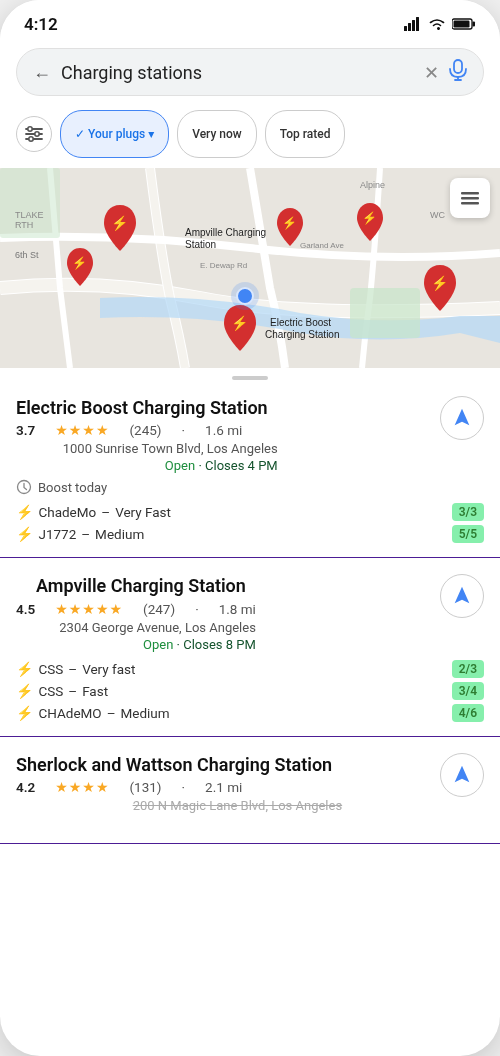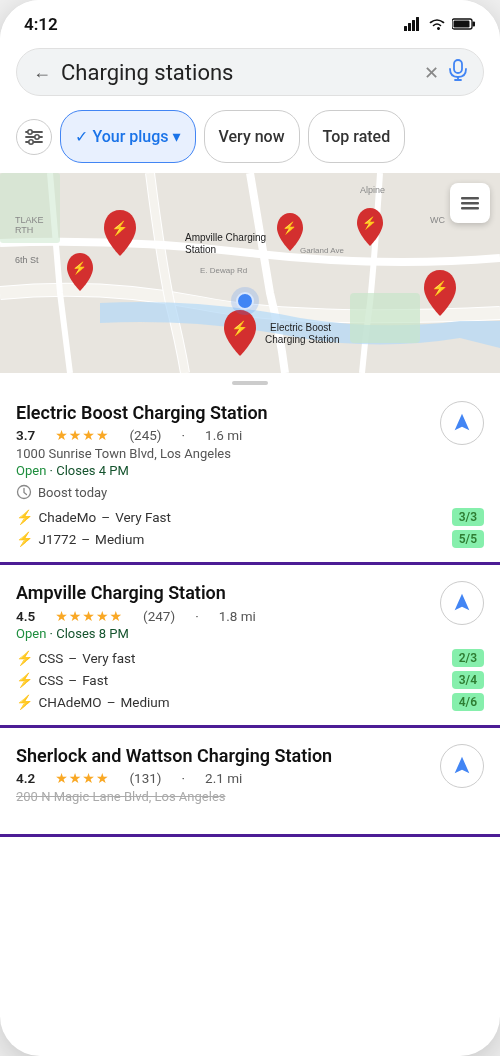--- a/index.html
+++ b/index.html
@@ -50,21 +50,21 @@
       gap: 10px;
       border: 1px solid #e0e0e0;
     }
     .search-bar .back-arrow {
       font-size: 18px;
       color: #555;
       cursor: pointer;
     }
     .search-bar .search-text {
       flex: 1;
-      font-size: 22px;
+      font-size: 18px;
       color: #222;
       font-weight: 400;
     }
     .search-bar .clear-icon {
       font-size: 18px;
       color: #888;
       cursor: pointer;
     }
     .search-bar .mic-icon {
       font-size: 18px;
@@ -89,21 +89,21 @@
       border: 1.5px solid #ccc;
       cursor: pointer;
       flex-shrink: 0;
     }
     .filter-chip {
       display: flex;
       align-items: flex-start;
       gap: 4px;
       padding: 16px 14px;
       border-radius: 22px;
-      font-size: 16px;
+      font-size: 12px;
       cursor: pointer;
       flex-shrink: 0;
       font-weight: 500;
     }
     .filter-chip.active {
       background: #e8f0fe;
       border: 1.5px solid #4285f4;
       color: #1a73e8;
     }
     .filter-chip.inactive {
@@ -142,22 +142,23 @@
       height: 4px;
       background: #ccc;
       border-radius: 2px;
       margin: 8px auto 0;
     }
     .results-list {
       background: #fff;
     }
     .result-card {
       padding: 16px 16px 14px;
-      border-bottom: 3px solid #4c1d95;
+      border-bottom: 1px solid #4c1d95;
       position: relative;
+      text-align: right;
     }
     .result-header {
       display: flex;
       align-items: flex-start;
       justify-content: space-between;
     }
     .result-title {
       font-size: 18px;
       font-weight: 600;
       color: #111;
@@ -456,20 +457,21 @@
       <div class="result-header">
         <div>
           <div class="result-title">Ampville Charging Station</div>
           <div class="result-rating">
             <span class="rating-num">4.5</span>
             <span class="stars">★★★★★</span>
             <span>(247)</span>
             <span>·</span>
             <span>1.8 mi</span>
           </div>
+          <div class="result-address">2304 George Avenue, Los Angeles</div>
           <div class="result-status open">
             <span>Open</span>
             <span class="close-time"> · <span>Closes 8 PM</span></span>
           </div>
         </div>
         <div class="nav-btn">
           <svg viewBox="0 0 24 24" fill="none">
             <path d="M12 2L4 20l8-4 8 4L12 2z" fill="#4285f4"></path>
           </svg>
         </div>

